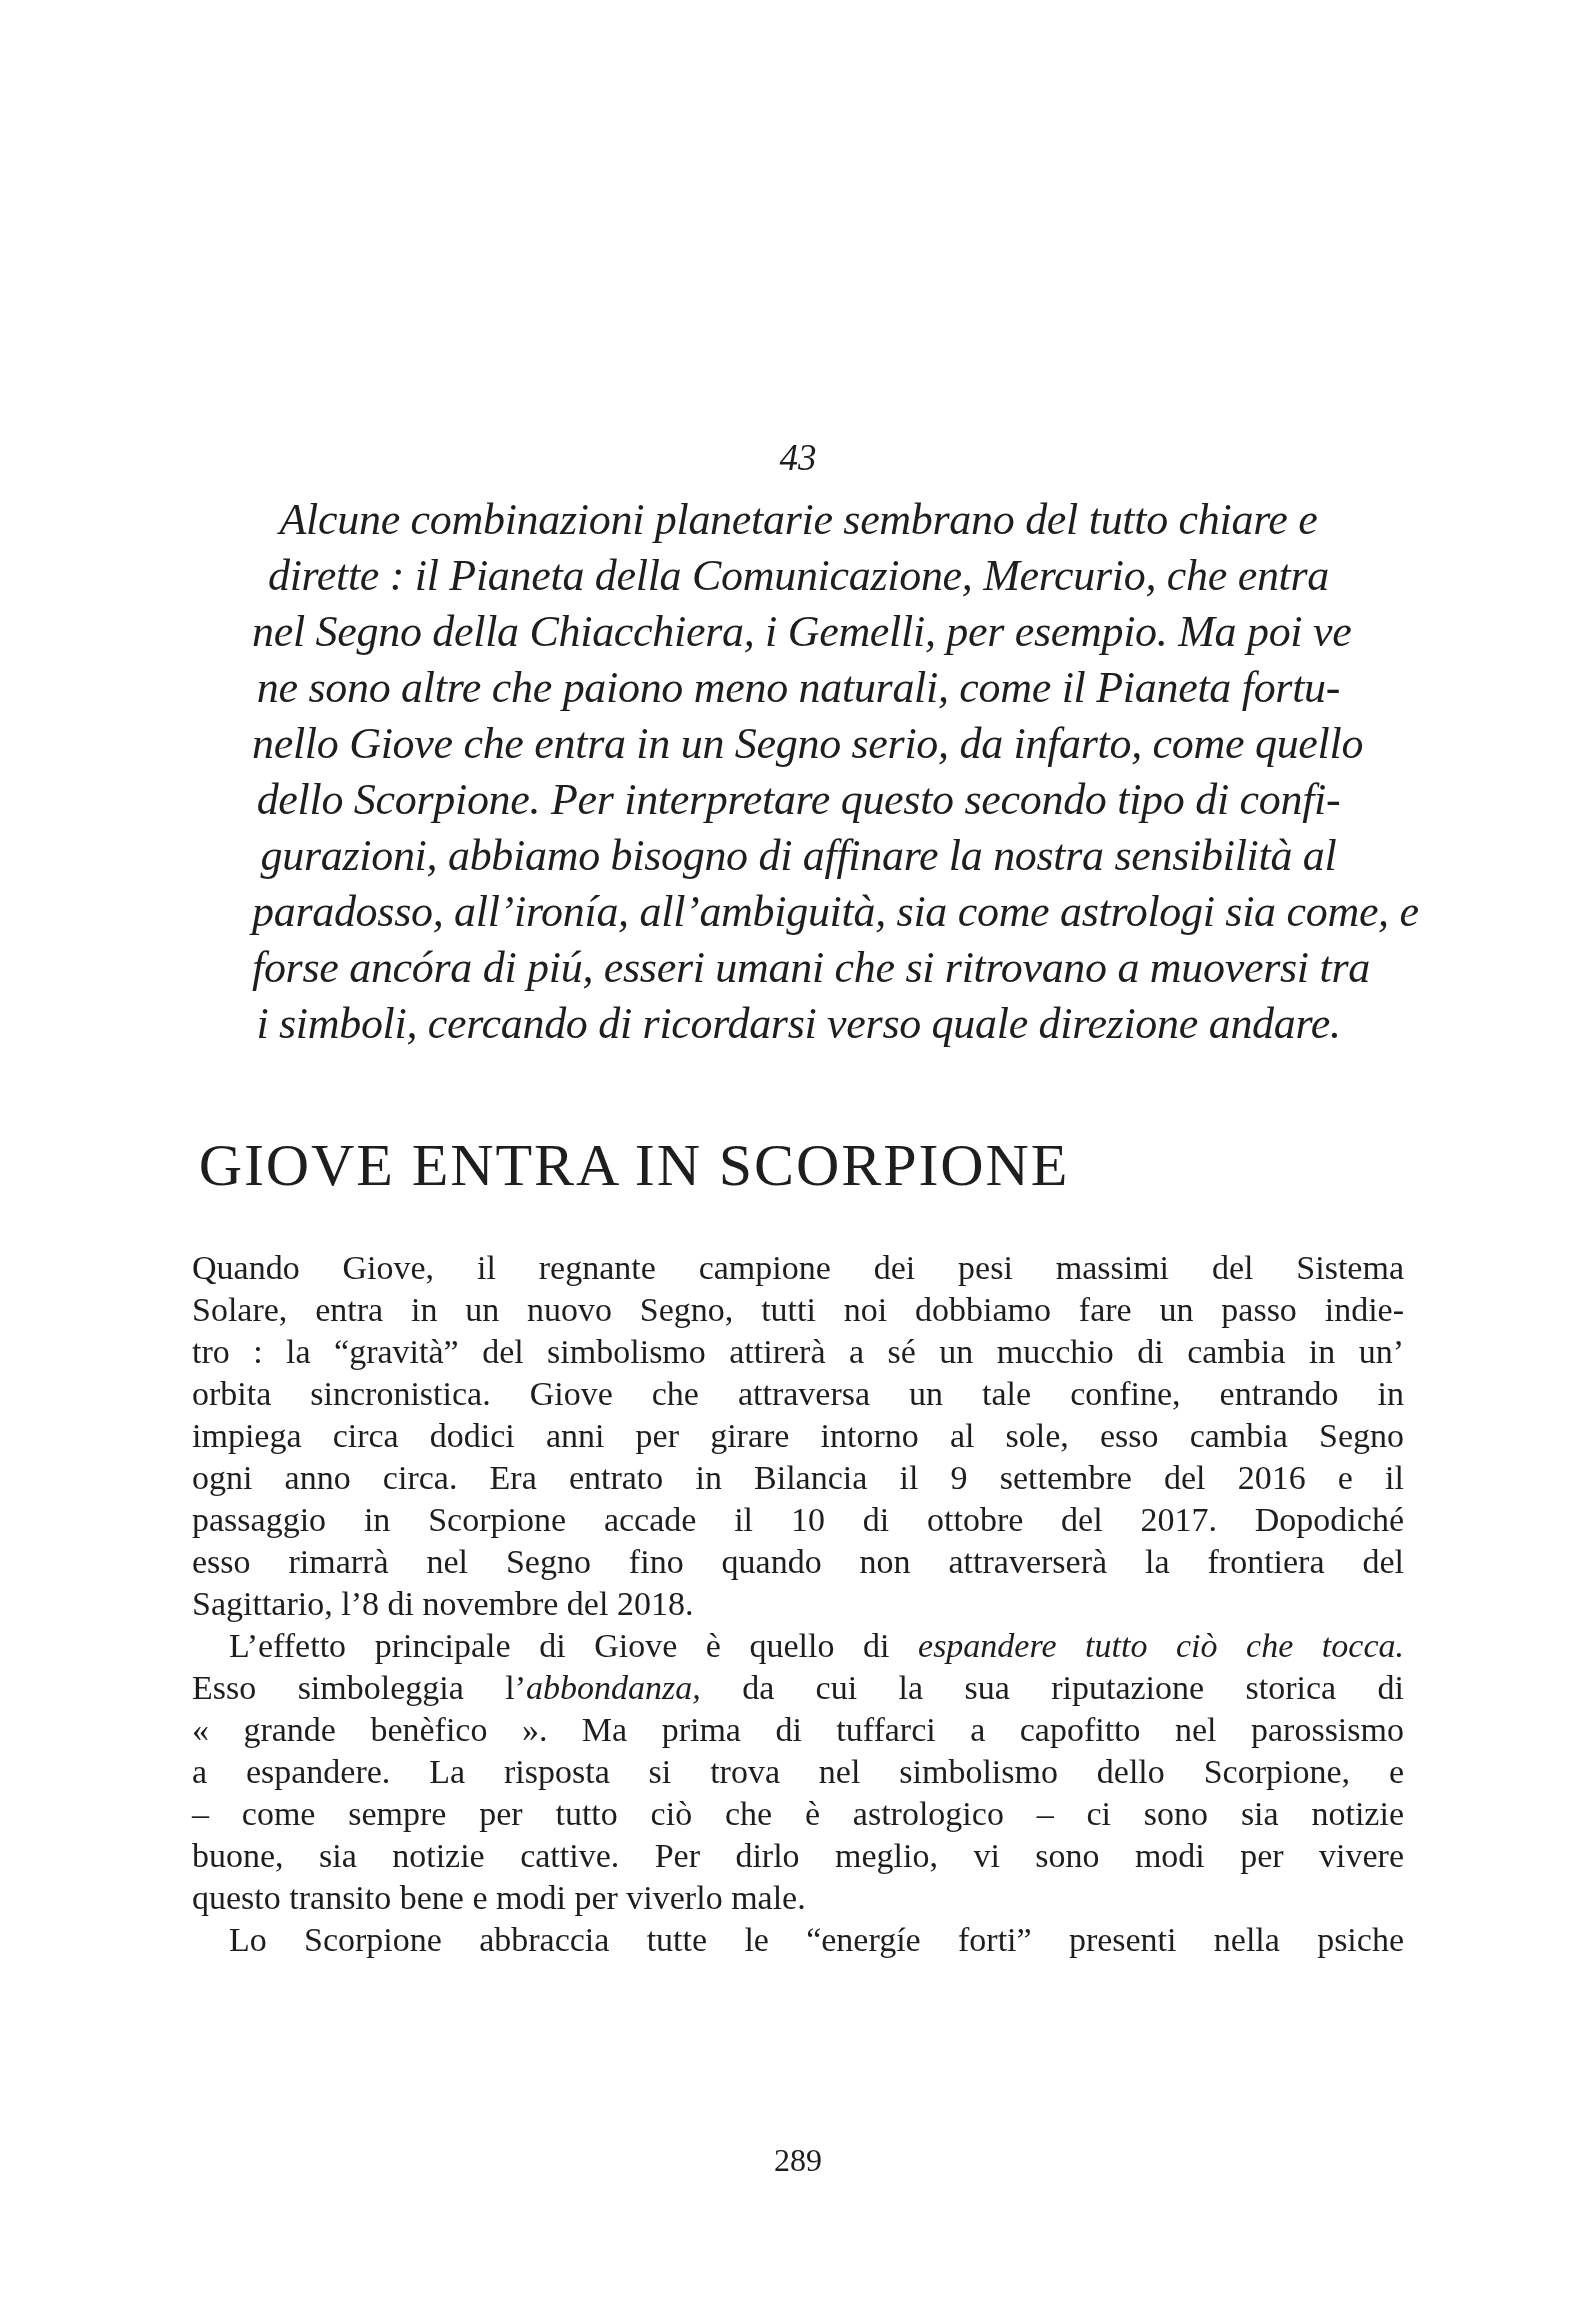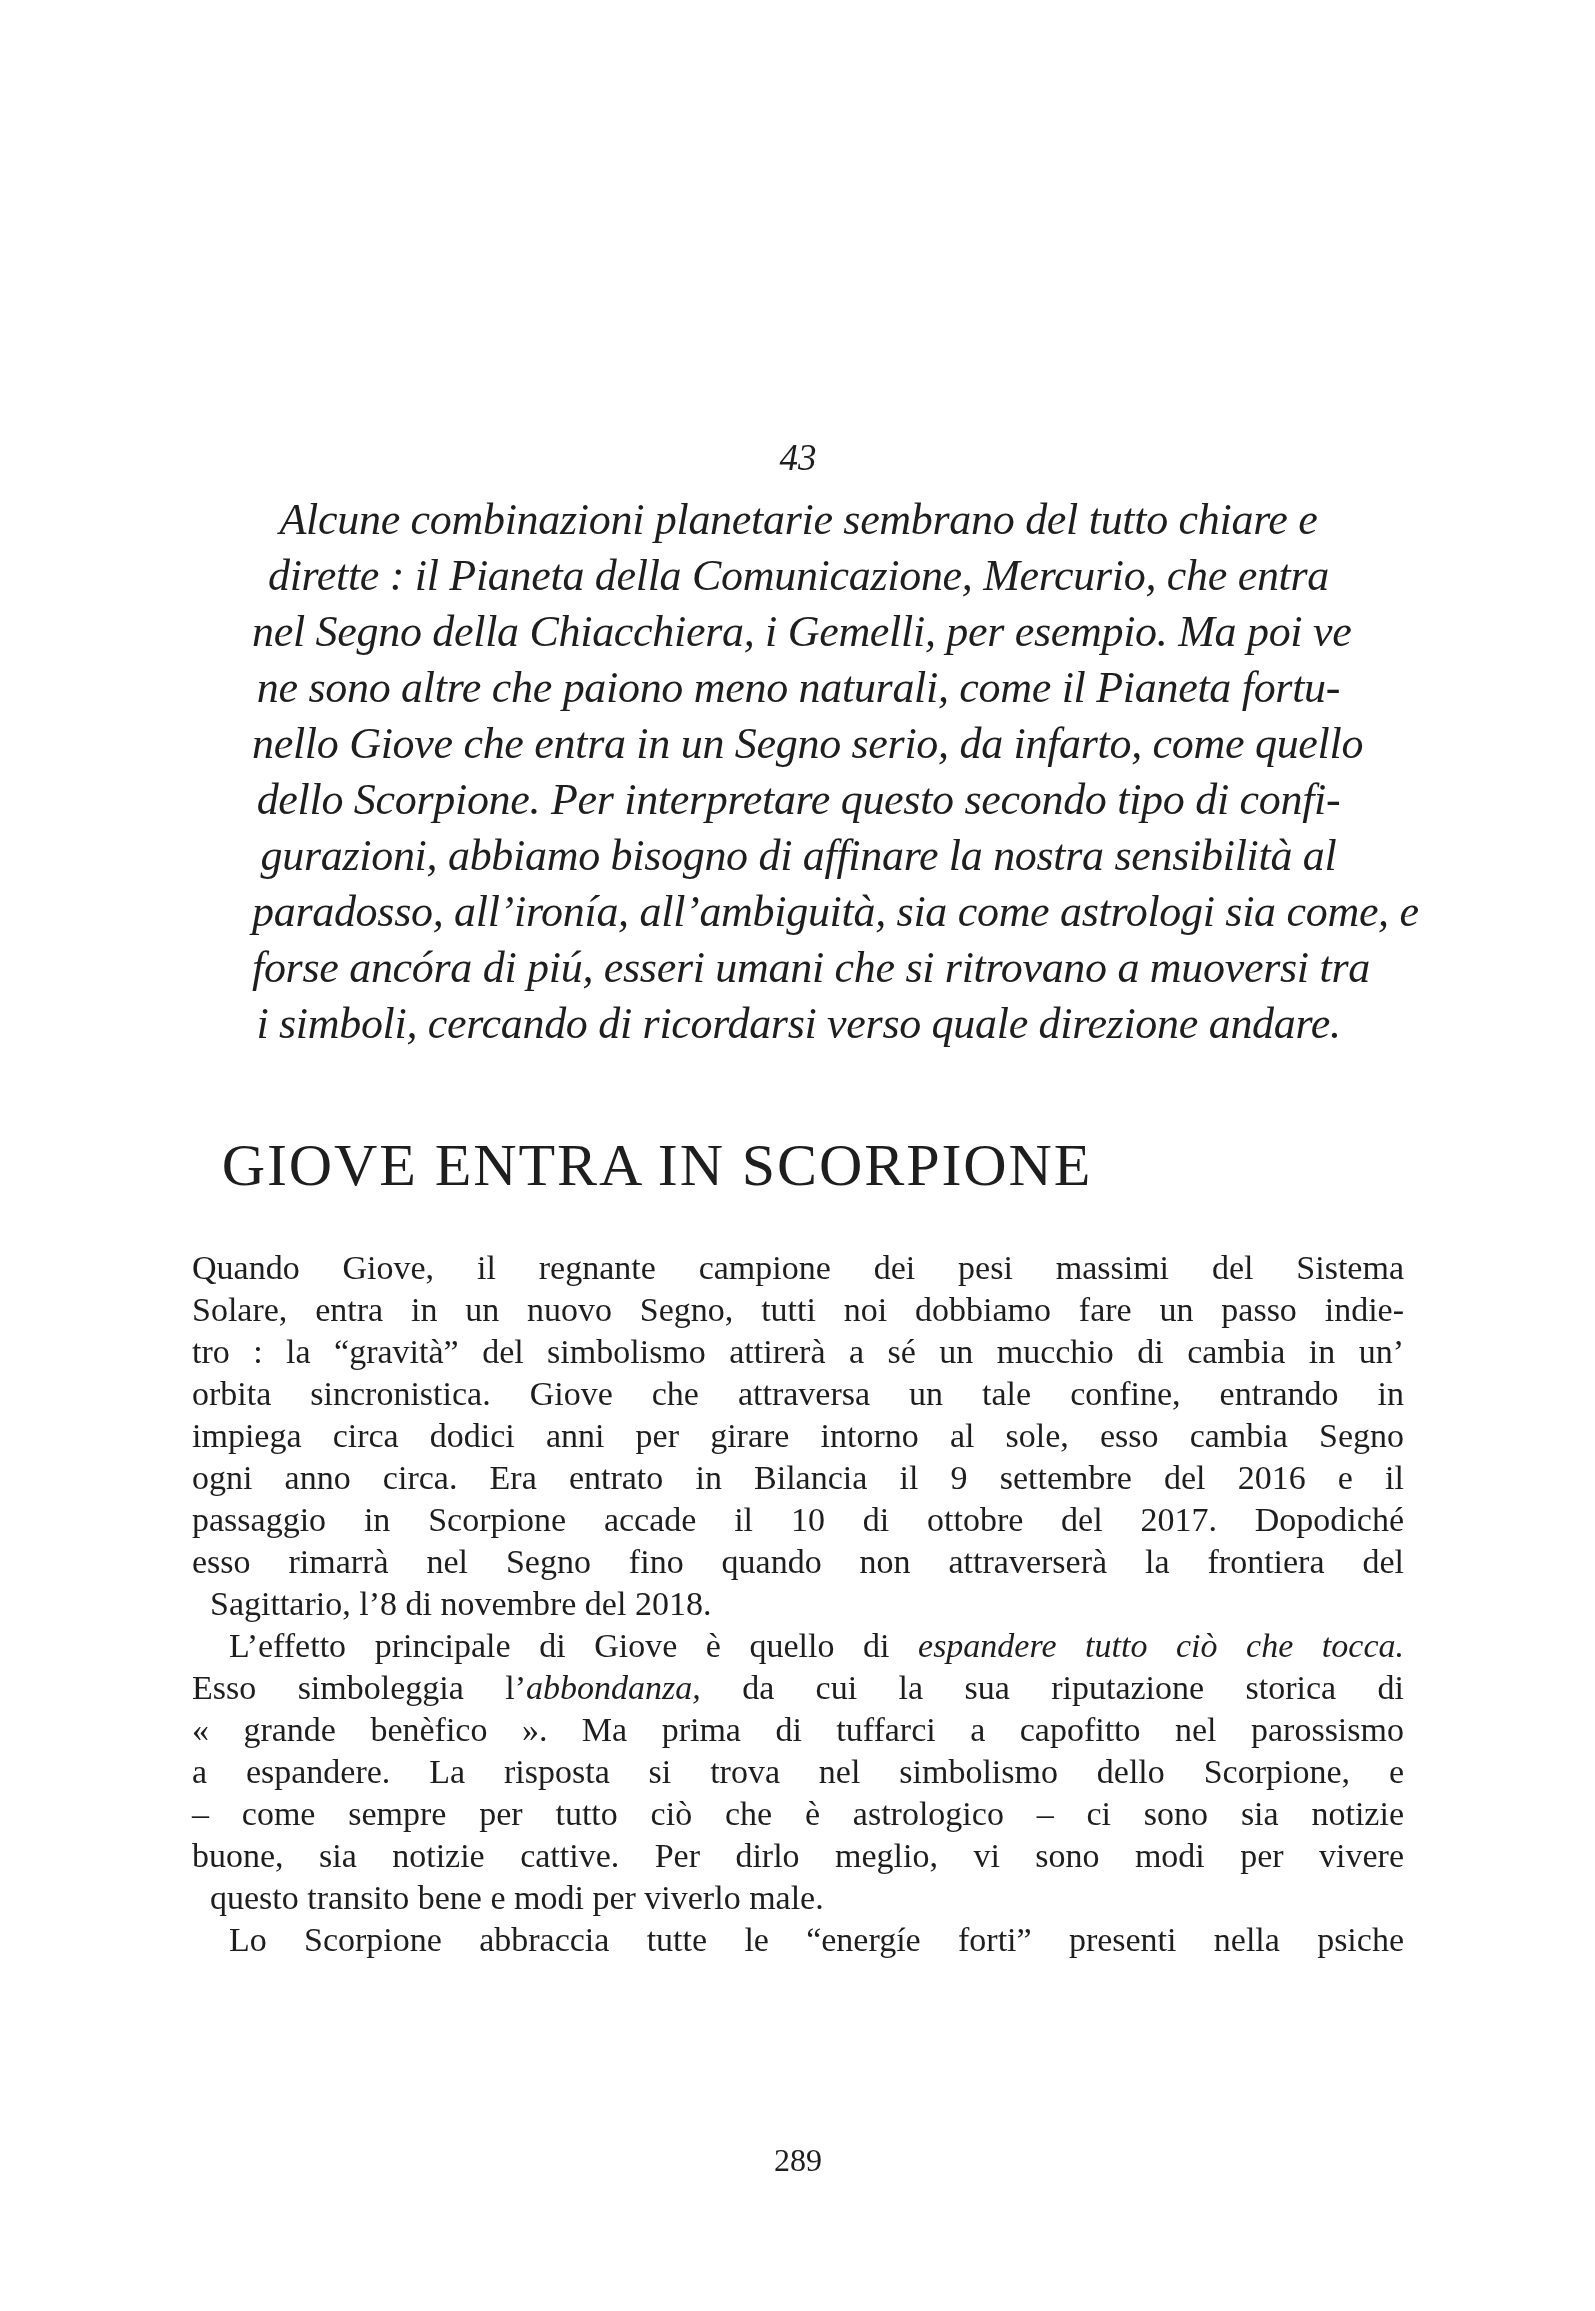--- a/index.html
+++ b/index.html
@@ -44,40 +44,38 @@
       position: absolute;
       top: 1128px;
       left: 0;
       width: 1268px;
       text-align: center;
       font-size: 60px;
       line-height: 75px;
       letter-spacing: 1.9px;
       font-weight: normal;
       margin: 0;
-      padding-left: 23px;
     }
     .body-text {
       position: absolute;
       top: 1247px;
       left: 192px;
       width: 1212px;
       font-size: 34px;
       line-height: 42px;
     }
     .body-text .line {
       display: block;
       white-space: nowrap;
       text-align: justify;
       text-align-last: justify;
       height: 42px;
     }
     .body-text .line.last {
       text-align-last: left;
-      margin-left: 18px;
     }
     .body-text .line.indent {
       text-indent: 37px;
     }
     .body-text em {
       font-style: italic;
     }
     .page-number {
       position: absolute;
       top: 2142px;

